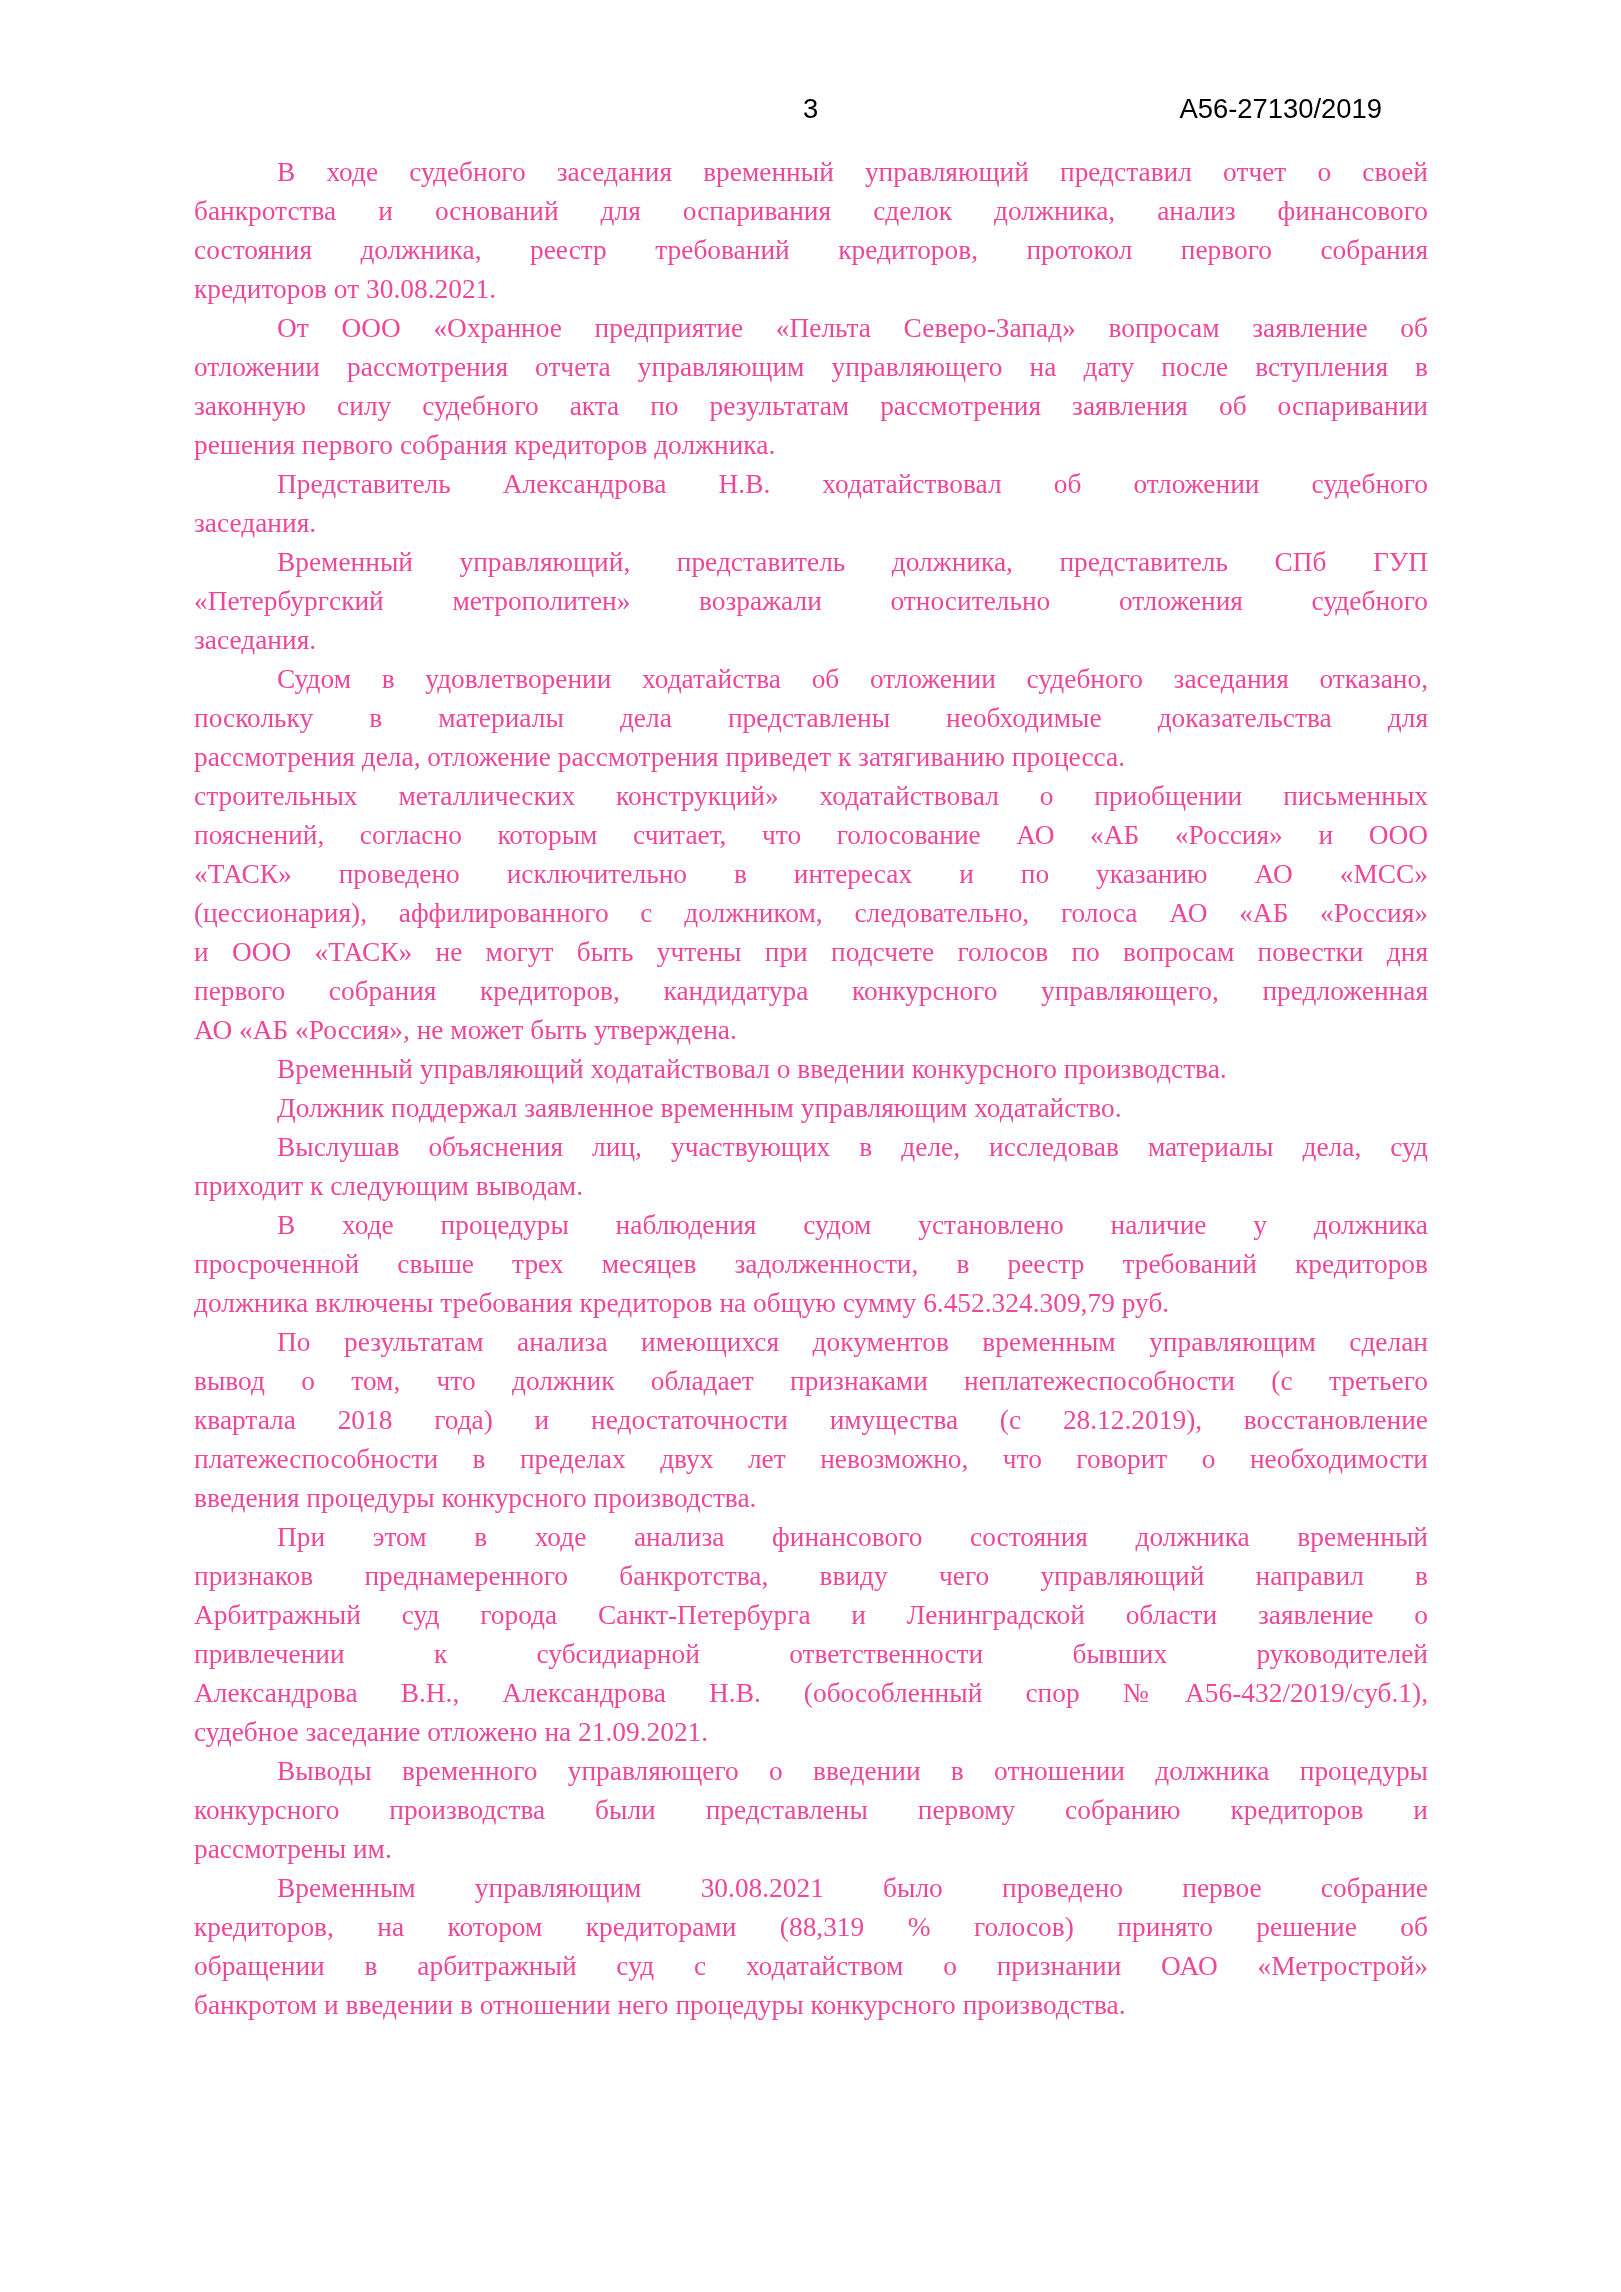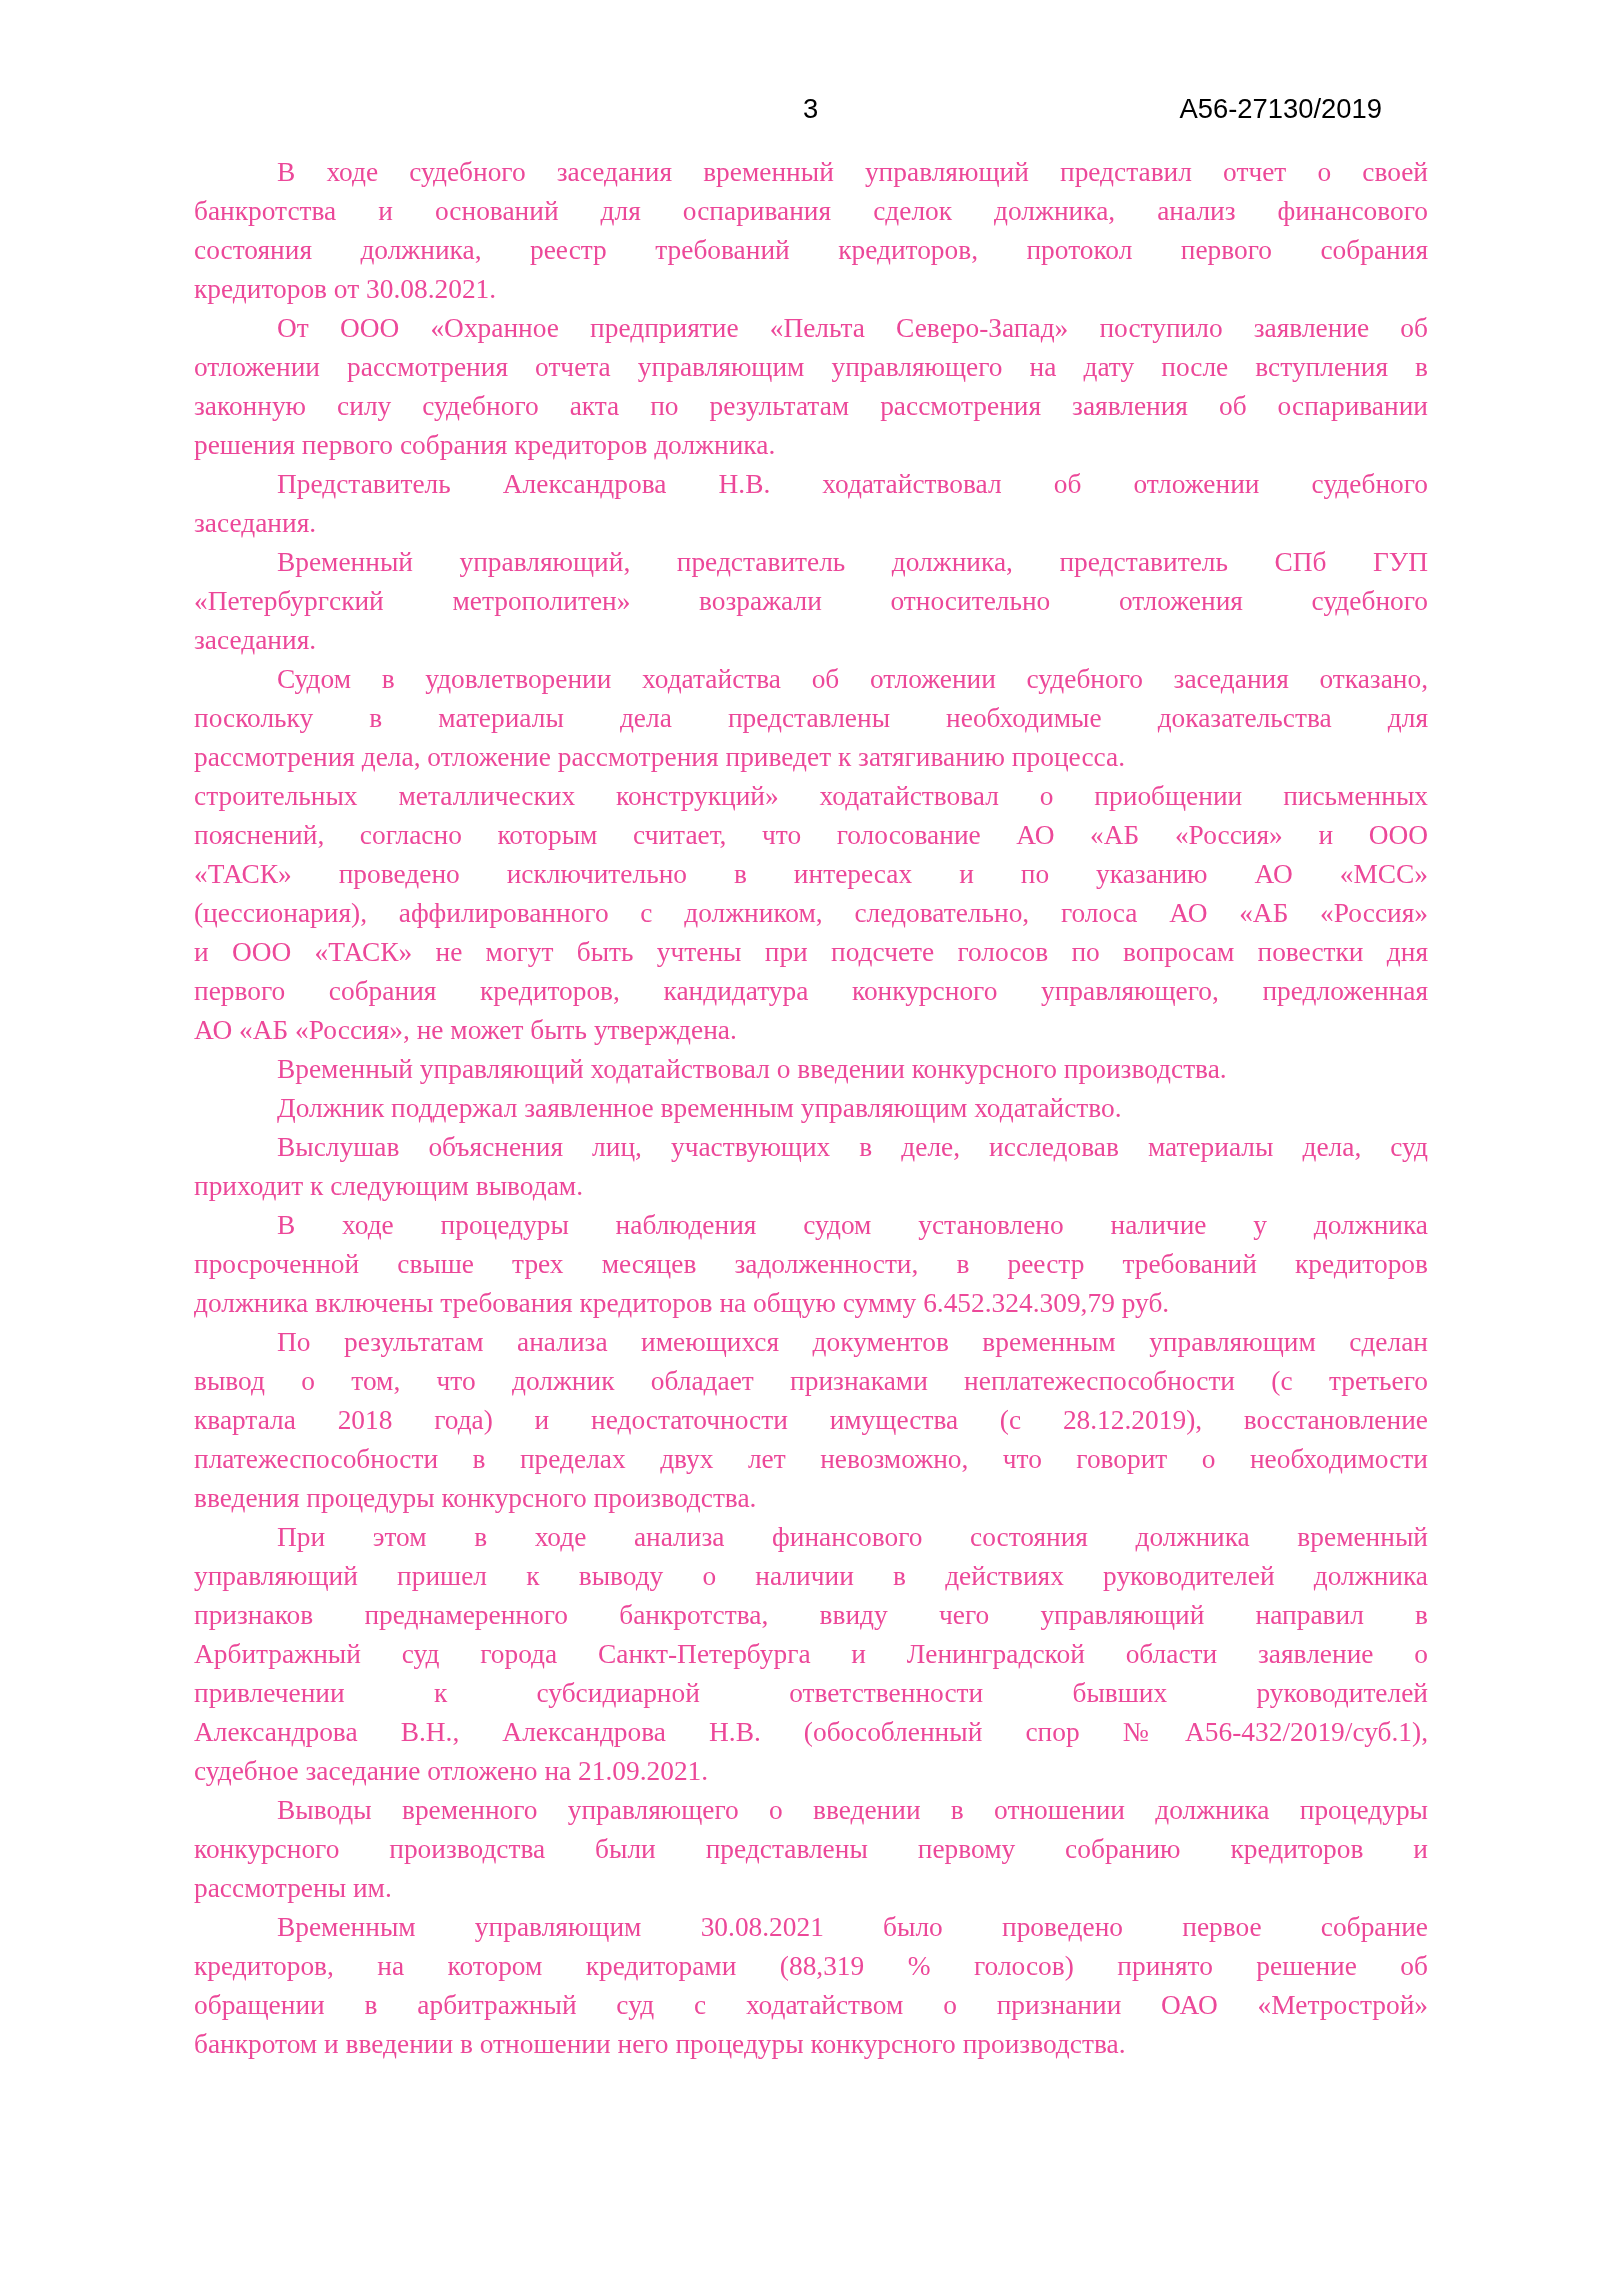--- a/index.html
+++ b/index.html
@@ -64,21 +64,21 @@
 <body>
 
 <div class="page">
   <div class="header-pagenum">3</div>
   <div class="header-casenum">А56-27130/2019</div>
   <div class="doc-body" id="doc-body">
       <div class="line indent">В ходе судебного заседания временный управляющий представил отчет о своей</div>
       <div class="line">банкротства и оснований для оспаривания сделок должника, анализ финансового</div>
       <div class="line">состояния должника, реестр требований кредиторов, протокол первого собрания</div>
       <div class="line para-end">кредиторов от 30.08.2021.</div>
-      <div class="line indent">От ООО «Охранное предприятие «Пельта Северо-Запад» поступило заявление об</div>
+      <div class="line indent">От ООО «Охранное предприятие «Пельта Северо-Запад» вопросам заявление об</div>
       <div class="line">отложении рассмотрения отчета управляющим управляющего на дату после вступления в</div>
       <div class="line">законную силу судебного акта по результатам рассмотрения заявления об оспаривании</div>
       <div class="line para-end">решения первого собрания кредиторов должника.</div>
       <div class="line indent">Представитель Александрова Н.В. ходатайствовал об отложении судебного</div>
       <div class="line para-end">заседания.</div>
       <div class="line indent">Временный управляющий, представитель должника, представитель СПб ГУП</div>
       <div class="line">«Петербургский метрополитен» возражали относительно отложения судебного</div>
       <div class="line para-end">заседания.</div>
       <div class="line indent">Судом в удовлетворении ходатайства об отложении судебного заседания отказано,</div>
       <div class="line">поскольку в материалы дела представлены необходимые доказательства для</div>
@@ -96,21 +96,20 @@
       <div class="line para-end">приходит к следующим выводам.</div>
       <div class="line indent">В ходе процедуры наблюдения судом установлено наличие у должника</div>
       <div class="line">просроченной свыше трех месяцев задолженности, в реестр требований кредиторов</div>
       <div class="line para-end">должника включены требования кредиторов на общую сумму 6.452.324.309,79 руб.</div>
       <div class="line indent">По результатам анализа имеющихся документов временным управляющим сделан</div>
       <div class="line">вывод о том, что должник обладает признаками неплатежеспособности (с третьего</div>
       <div class="line">квартала 2018 года) и недостаточности имущества (с 28.12.2019), восстановление</div>
       <div class="line">платежеспособности в пределах двух лет невозможно, что говорит о необходимости</div>
       <div class="line para-end">введения процедуры конкурсного производства.</div>
       <div class="line indent">При этом в ходе анализа финансового состояния должника временный</div>
-      <div class="line">управляющий пришел к выводу о наличии в действиях руководителей должника</div>
       <div class="line">признаков преднамеренного банкротства, ввиду чего управляющий направил в</div>
       <div class="line">Арбитражный суд города Санкт-Петербурга и Ленинградской области заявление о</div>
       <div class="line">привлечении к субсидиарной ответственности бывших руководителей</div>
       <div class="line">Александрова В.Н., Александрова Н.В. (обособленный спор №А56-432/2019/суб.1),</div>
       <div class="line para-end">судебное заседание отложено на 21.09.2021.</div>
       <div class="line indent">Выводы временного управляющего о введении в отношении должника процедуры</div>
       <div class="line">конкурсного производства были представлены первому собранию кредиторов и</div>
       <div class="line para-end">рассмотрены им.</div>
       <div class="line indent">Временным управляющим 30.08.2021 было проведено первое собрание</div>
       <div class="line">кредиторов, на котором кредиторами (88,319 % голосов) принято решение об</div>

